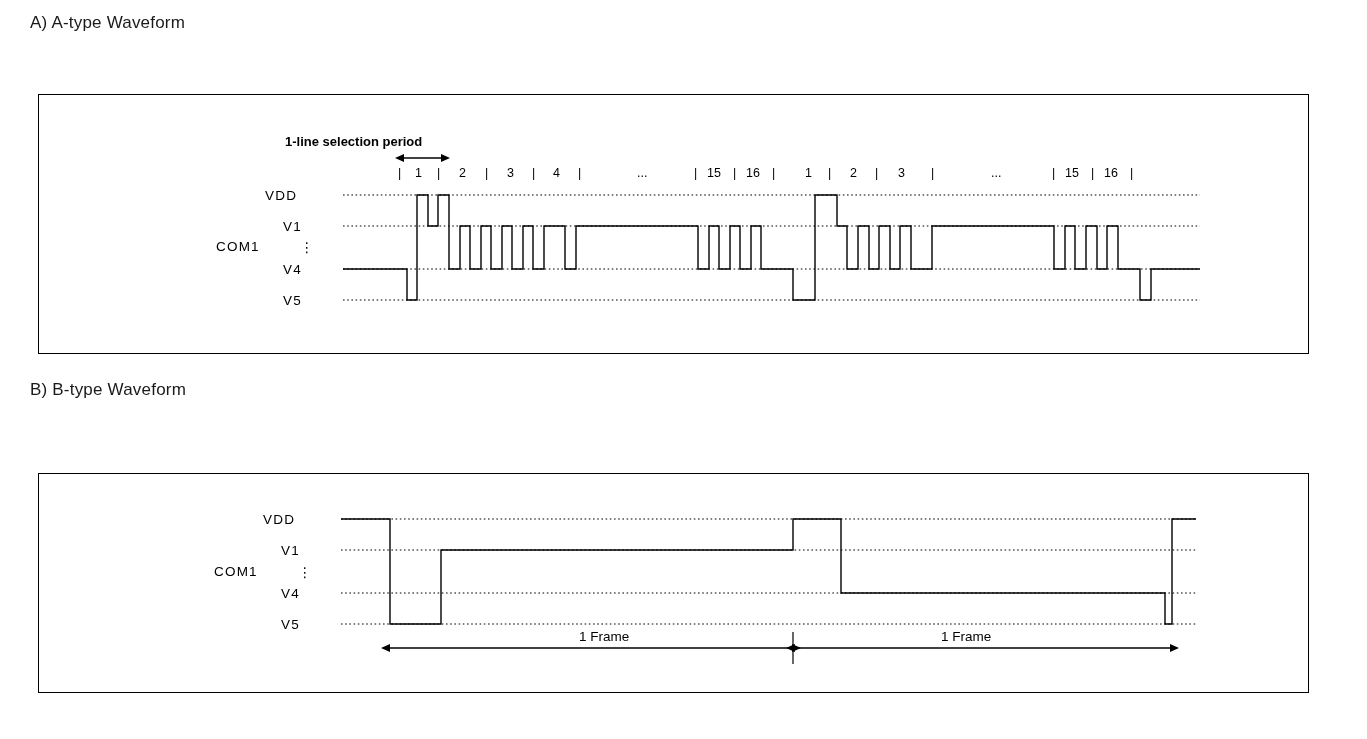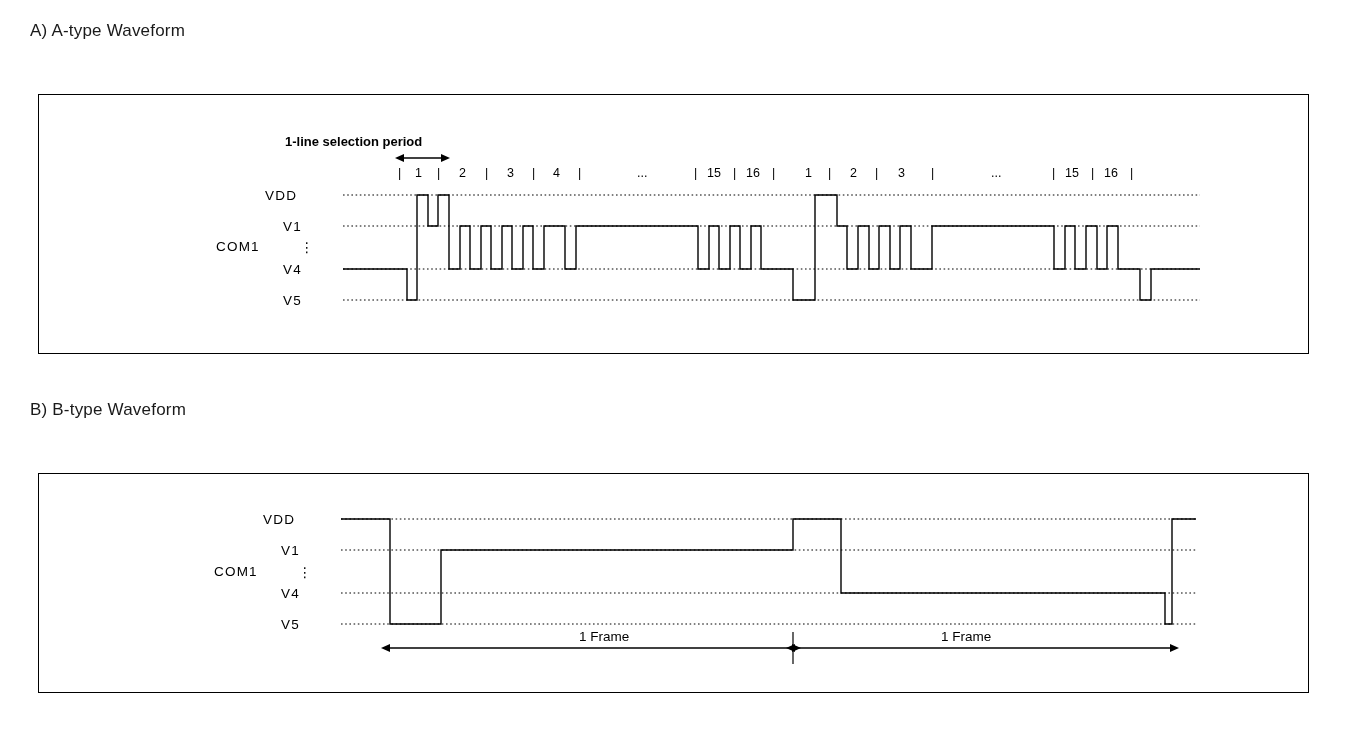--- a/index.html
+++ b/index.html
@@ -14,24 +14,23 @@
     font-family: "Liberation Sans", sans-serif;
     color: #000000;
     overflow: hidden;
   }
   .section-title {
     position: absolute;
     font-size: 17px;
     color: #1a1a1a;
     letter-spacing: 0.2px;
     white-space: nowrap;
-    margin-top: 8px;
   }
   #title-a { left: 30px; top: 13px; }
-  #title-b { left: 30px; top: 392px; }
+  #title-b { left: 30px; top: 380px; }
 
   .panel {
     position: absolute;
     border: 1px solid #000000;
     background: #ffffff;
     box-sizing: border-box;
   }
   #panel-a { left: 38px; top: 94px; width: 1271px; height: 260px; }
   #panel-b { left: 38px; top: 473px; width: 1271px; height: 220px; }
 

